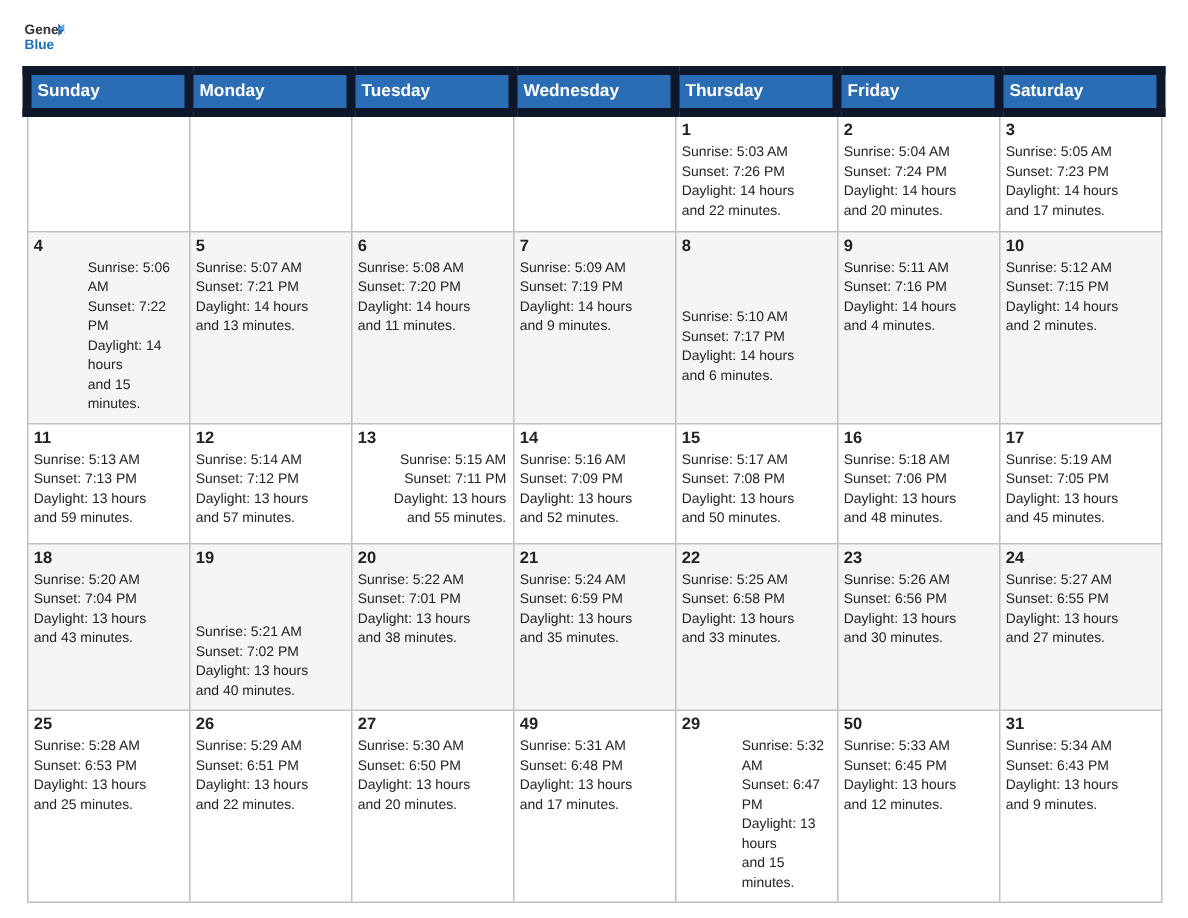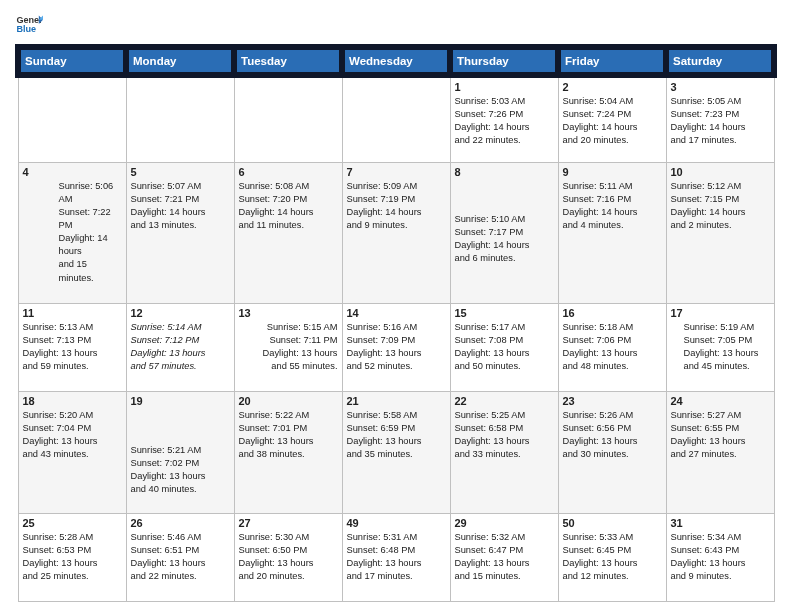--- a/index.html
+++ b/index.html
@@ -198,21 +198,21 @@
         <tr>
           <td>
             <span class="day-num">11</span>
             <div class="cell-text" style="white-space: pre-line;">Sunrise: 5:13 AM
 Sunset: 7:13 PM
 Daylight: 13 hours
 and 59 minutes.</div>
           </td>
           <td>
             <span class="day-num">12</span>
-            <div class="cell-text" style="white-space: pre-line; font-style: italic;">Sunrise: 5:14 AM
+            <div class="cell-text" style="white-space: pre-line;">Sunrise: 5:14 AM
 Sunset: 7:12 PM
 Daylight: 13 hours
 and 57 minutes.</div>
           </td>
           <td>
             <span class="day-num">13</span>
             <div class="cell-text" style="white-space: pre-line; text-align: right;">Sunrise: 5:15 AM
 Sunset: 7:11 PM
 Daylight: 13 hours
 and 55 minutes.</div>
@@ -233,21 +233,21 @@
           </td>
           <td>
             <span class="day-num">16</span>
             <div class="cell-text" style="white-space: pre-line;">Sunrise: 5:18 AM
 Sunset: 7:06 PM
 Daylight: 13 hours
 and 48 minutes.</div>
           </td>
           <td>
             <span class="day-num">17</span>
-            <div class="cell-text" style="white-space: pre-line; margin-left: 13px;">Sunrise: 5:19 AM
+            <div class="cell-text" style="white-space: pre-line;">Sunrise: 5:19 AM
 Sunset: 7:05 PM
 Daylight: 13 hours
 and 45 minutes.</div>
           </td>
         </tr>
         <tr>
           <td>
             <span class="day-num">18</span>
             <div class="cell-text" style="white-space: pre-line;">Sunrise: 5:20 AM
 Sunset: 7:04 PM
@@ -263,21 +263,21 @@
           </td>
           <td>
             <span class="day-num">20</span>
             <div class="cell-text" style="white-space: pre-line;">Sunrise: 5:22 AM
 Sunset: 7:01 PM
 Daylight: 13 hours
 and 38 minutes.</div>
           </td>
           <td>
             <span class="day-num">21</span>
-            <div class="cell-text" style="white-space: pre-line;">Sunrise: 5:58 AM
+            <div class="cell-text" style="white-space: pre-line;">Sunrise: 5:24 AM
 Sunset: 6:59 PM
 Daylight: 13 hours
 and 35 minutes.</div>
           </td>
           <td>
             <span class="day-num">22</span>
             <div class="cell-text" style="white-space: pre-line;">Sunrise: 5:25 AM
 Sunset: 6:58 PM
 Daylight: 13 hours
 and 33 minutes.</div>
@@ -300,42 +300,42 @@
         <tr>
           <td>
             <span class="day-num">25</span>
             <div class="cell-text" style="white-space: pre-line;">Sunrise: 5:28 AM
 Sunset: 6:53 PM
 Daylight: 13 hours
 and 25 minutes.</div>
           </td>
           <td>
             <span class="day-num">26</span>
-            <div class="cell-text" style="white-space: pre-line;">Sunrise: 5:46 AM
+            <div class="cell-text" style="white-space: pre-line;">Sunrise: 5:29 AM
 Sunset: 6:51 PM
 Daylight: 13 hours
 and 22 minutes.</div>
           </td>
           <td>
             <span class="day-num">27</span>
             <div class="cell-text" style="white-space: pre-line;">Sunrise: 5:30 AM
 Sunset: 6:50 PM
 Daylight: 13 hours
 and 20 minutes.</div>
           </td>
           <td>
             <span class="day-num">49</span>
             <div class="cell-text" style="white-space: pre-line;">Sunrise: 5:31 AM
 Sunset: 6:48 PM
 Daylight: 13 hours
 and 17 minutes.</div>
           </td>
           <td>
             <span class="day-num">29</span>
-            <div class="cell-text" style="white-space: pre-line;">Sunrise: 5:32 AM
+            <div class="cell-text" style="white-space: pre-line; margin-left: 40px;">Sunrise: 5:32 AM
 Sunset: 6:47 PM
 Daylight: 13 hours
 and 15 minutes.</div>
           </td>
           <td>
             <span class="day-num">50</span>
             <div class="cell-text" style="white-space: pre-line;">Sunrise: 5:33 AM
 Sunset: 6:45 PM
 Daylight: 13 hours
 and 12 minutes.</div>

